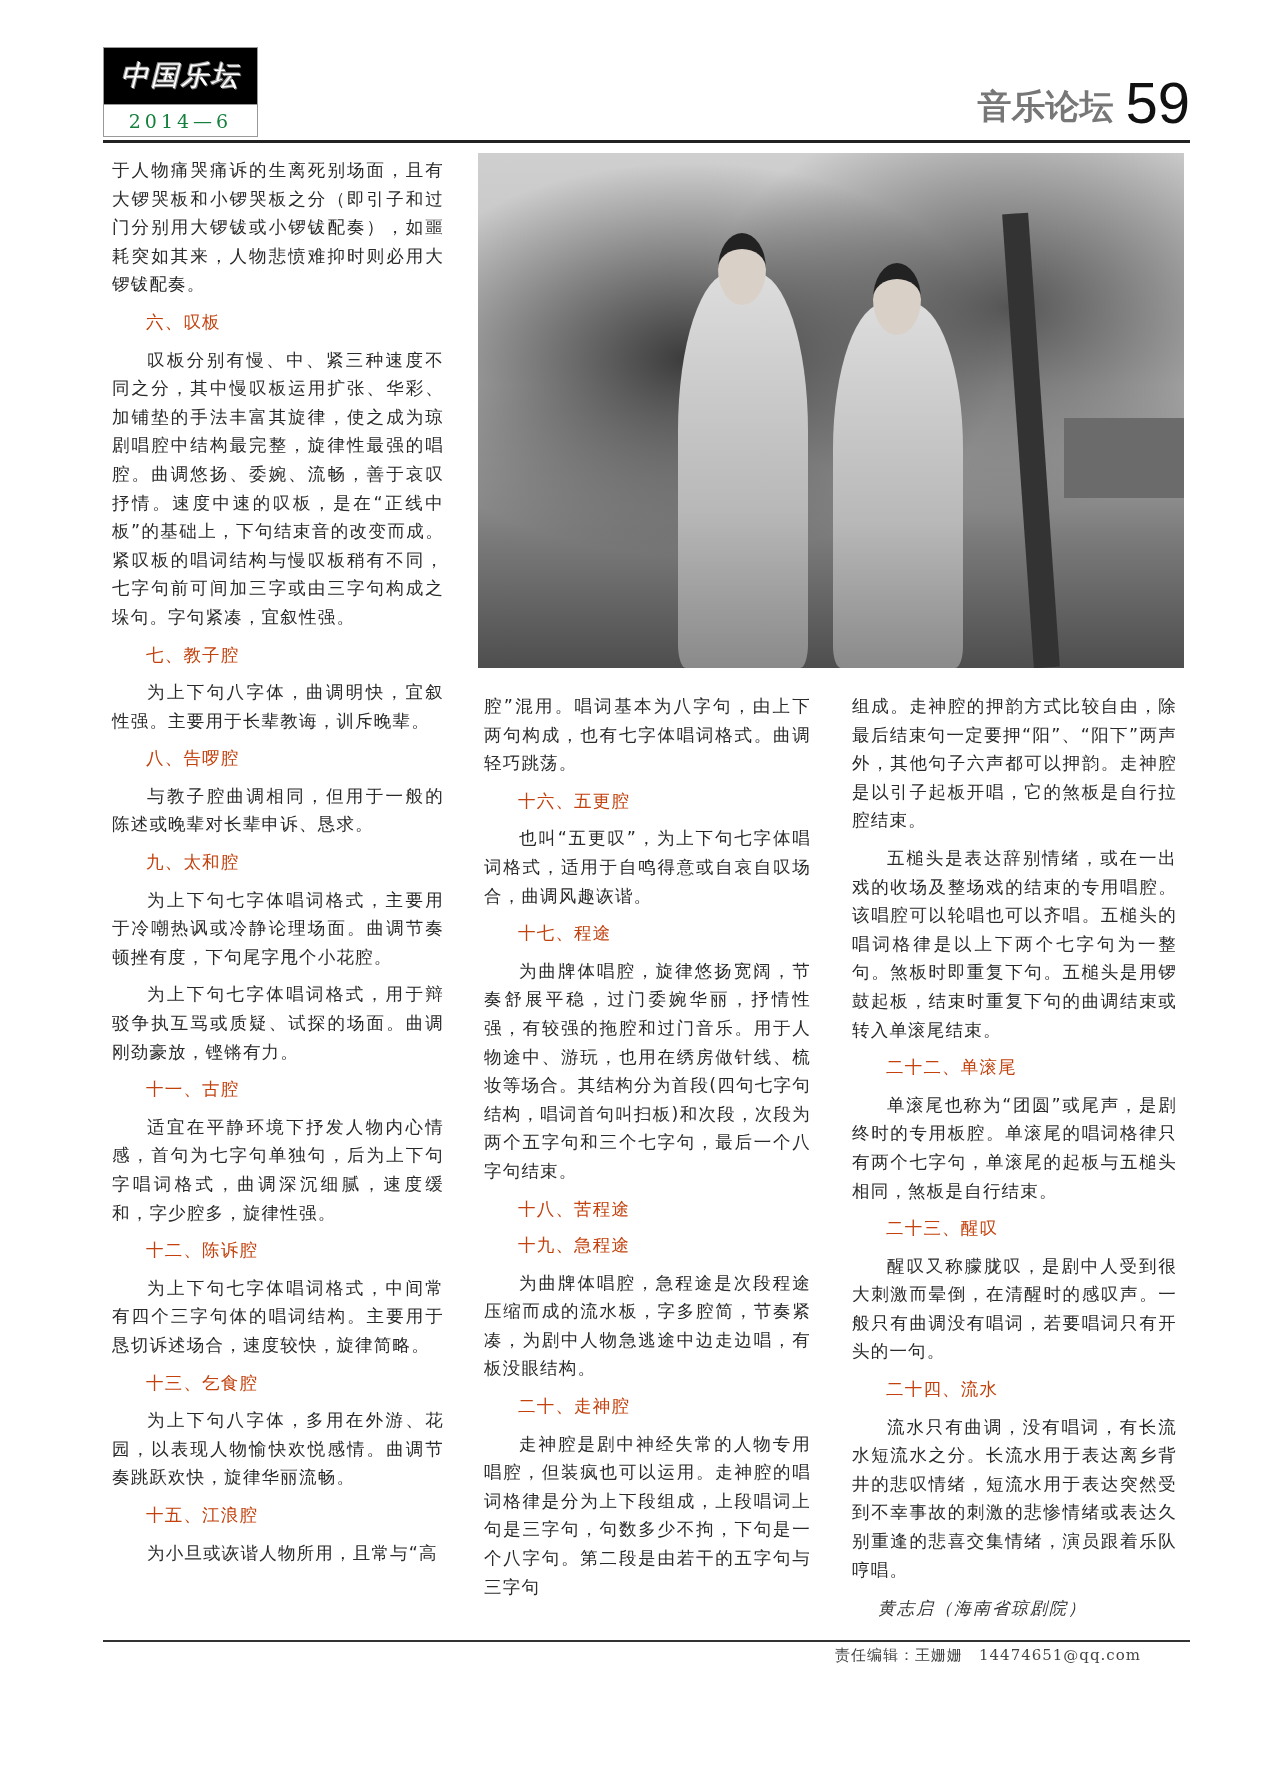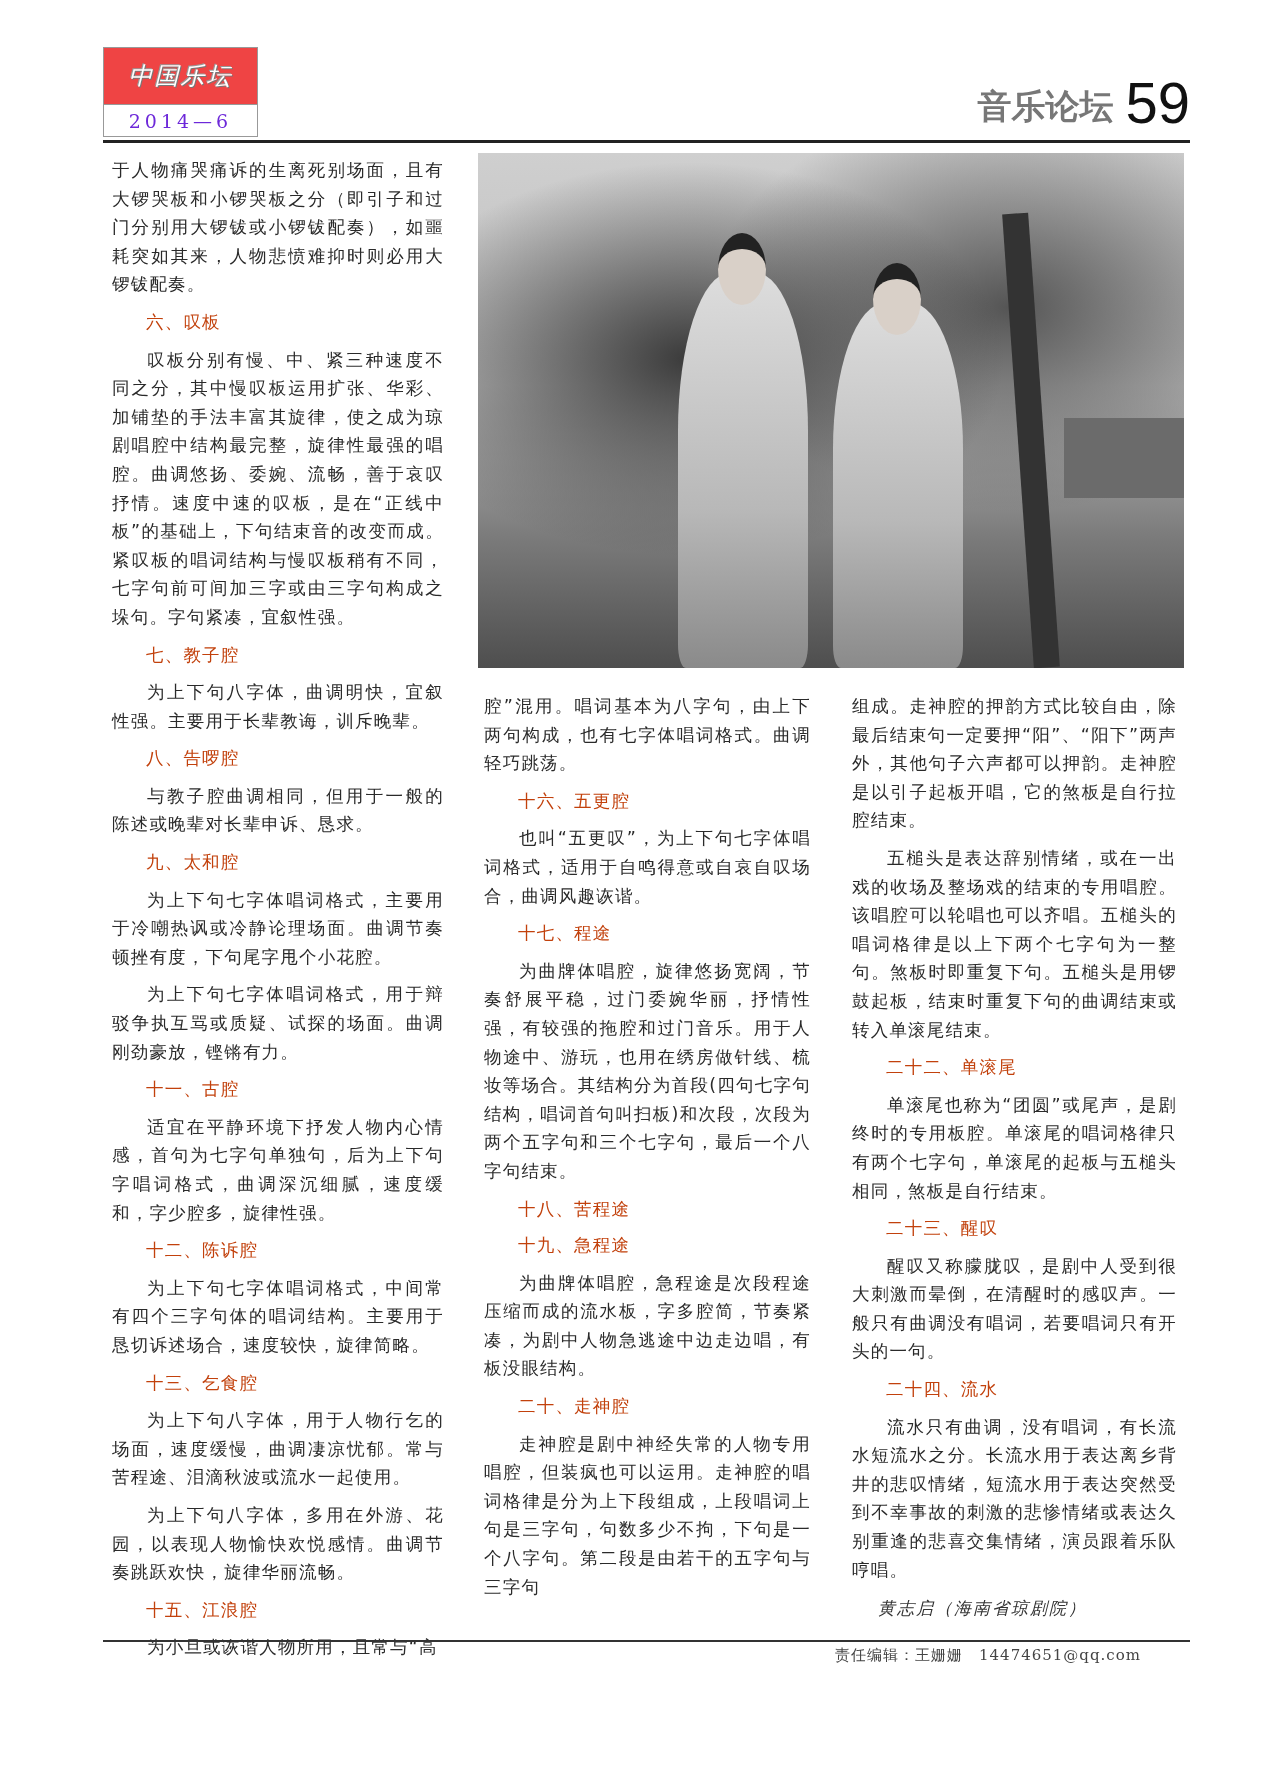--- a/index.html
+++ b/index.html
@@ -5,29 +5,29 @@
     html, body { margin: 0; padding: 0; background: #ffffff; }
     body {
       width: 1280px; height: 1775px; position: relative; overflow: hidden;
       font-family: "DejaVu Sans", sans-serif; color: #222;
     }
     .masthead-logo {
       position: absolute; left: 103px; top: 47px; width: 153px; height: 88px;
       border: 1px solid #999; background: #fff;
     }
     .masthead-logo .logo-top {
-      height: 56px; background: #ef4444; border-bottom: 1px solid #999;
+      height: 56px; background: #000000; border-bottom: 1px solid #999;
       display: flex; align-items: center; justify-content: center;
-      font-family: "DejaVu Serif", serif; font-style: italic; font-size: 24px;
+      font-family: "DejaVu Serif", serif; font-style: italic; font-size: 28px;
       color: #fff; letter-spacing: 2px;
       text-shadow: 1px 1px 0 #777, -1px -1px 0 #999;
     }
     .masthead-logo .logo-date {
       height: 31px; display: flex; align-items: center; justify-content: center;
-      font-family: "DejaVu Serif", serif; font-size: 19px; letter-spacing: 4px; color: #6d28d9;
+      font-family: "DejaVu Serif", serif; font-size: 19px; letter-spacing: 4px; color: #15803d;
     }
     .section-title {
       position: absolute; right: 90px; top: 78px; display: flex; align-items: flex-end; gap: 12px;
     }
     .section-title .name {
       font-family: "DejaVu Sans", sans-serif; font-weight: bold; font-size: 34px; color: #777; line-height: 44px;
     }
     .section-title .num {
       font-family: "Liberation Sans", sans-serif; font-size: 58px; color: #111; line-height: 50px;
     }
@@ -98,21 +98,20 @@
     <h3>八、告啰腔</h3>
     <p>与教子腔曲调相同，但用于一般的陈述或晚辈对长辈申诉、恳求。</p>
     <h3>九、太和腔</h3>
     <p>为上下句七字体唱词格式，主要用于冷嘲热讽或冷静论理场面。曲调节奏顿挫有度，下句尾字甩个小花腔。</p>
     <p>为上下句七字体唱词格式，用于辩驳争执互骂或质疑、试探的场面。曲调刚劲豪放，铿锵有力。</p>
     <h3>十一、古腔</h3>
     <p>适宜在平静环境下抒发人物内心情感，首句为七字句单独句，后为上下句字唱词格式，曲调深沉细腻，速度缓和，字少腔多，旋律性强。</p>
     <h3>十二、陈诉腔</h3>
     <p>为上下句七字体唱词格式，中间常有四个三字句体的唱词结构。主要用于恳切诉述场合，速度较快，旋律简略。</p>
     <h3>十三、乞食腔</h3>
-    <p>为上下句八字体，用于人物行乞的场面，速度缓慢，曲调凄凉忧郁。常与苦程途、泪滴秋波或流水一起使用。</p>
     <p>为上下句八字体，多用在外游、花园，以表现人物愉快欢悦感情。曲调节奏跳跃欢快，旋律华丽流畅。</p>
     <h3>十五、江浪腔</h3>
     <p>为小旦或诙谐人物所用，且常与“高</p>
   </div>
 <div class="col col2">
     <p class="cont">腔”混用。唱词基本为八字句，由上下两句构成，也有七字体唱词格式。曲调轻巧跳荡。</p>
     <h3>十六、五更腔</h3>
     <p>也叫“五更叹”，为上下句七字体唱词格式，适用于自鸣得意或自哀自叹场合，曲调风趣诙谐。</p>
     <h3>十七、程途</h3>
     <p>为曲牌体唱腔，旋律悠扬宽阔，节奏舒展平稳，过门委婉华丽，抒情性强，有较强的拖腔和过门音乐。用于人物途中、游玩，也用在绣房做针线、梳妆等场合。其结构分为首段(四句七字句结构，唱词首句叫扫板)和次段，次段为两个五字句和三个七字句，最后一个八字句结束。</p>

